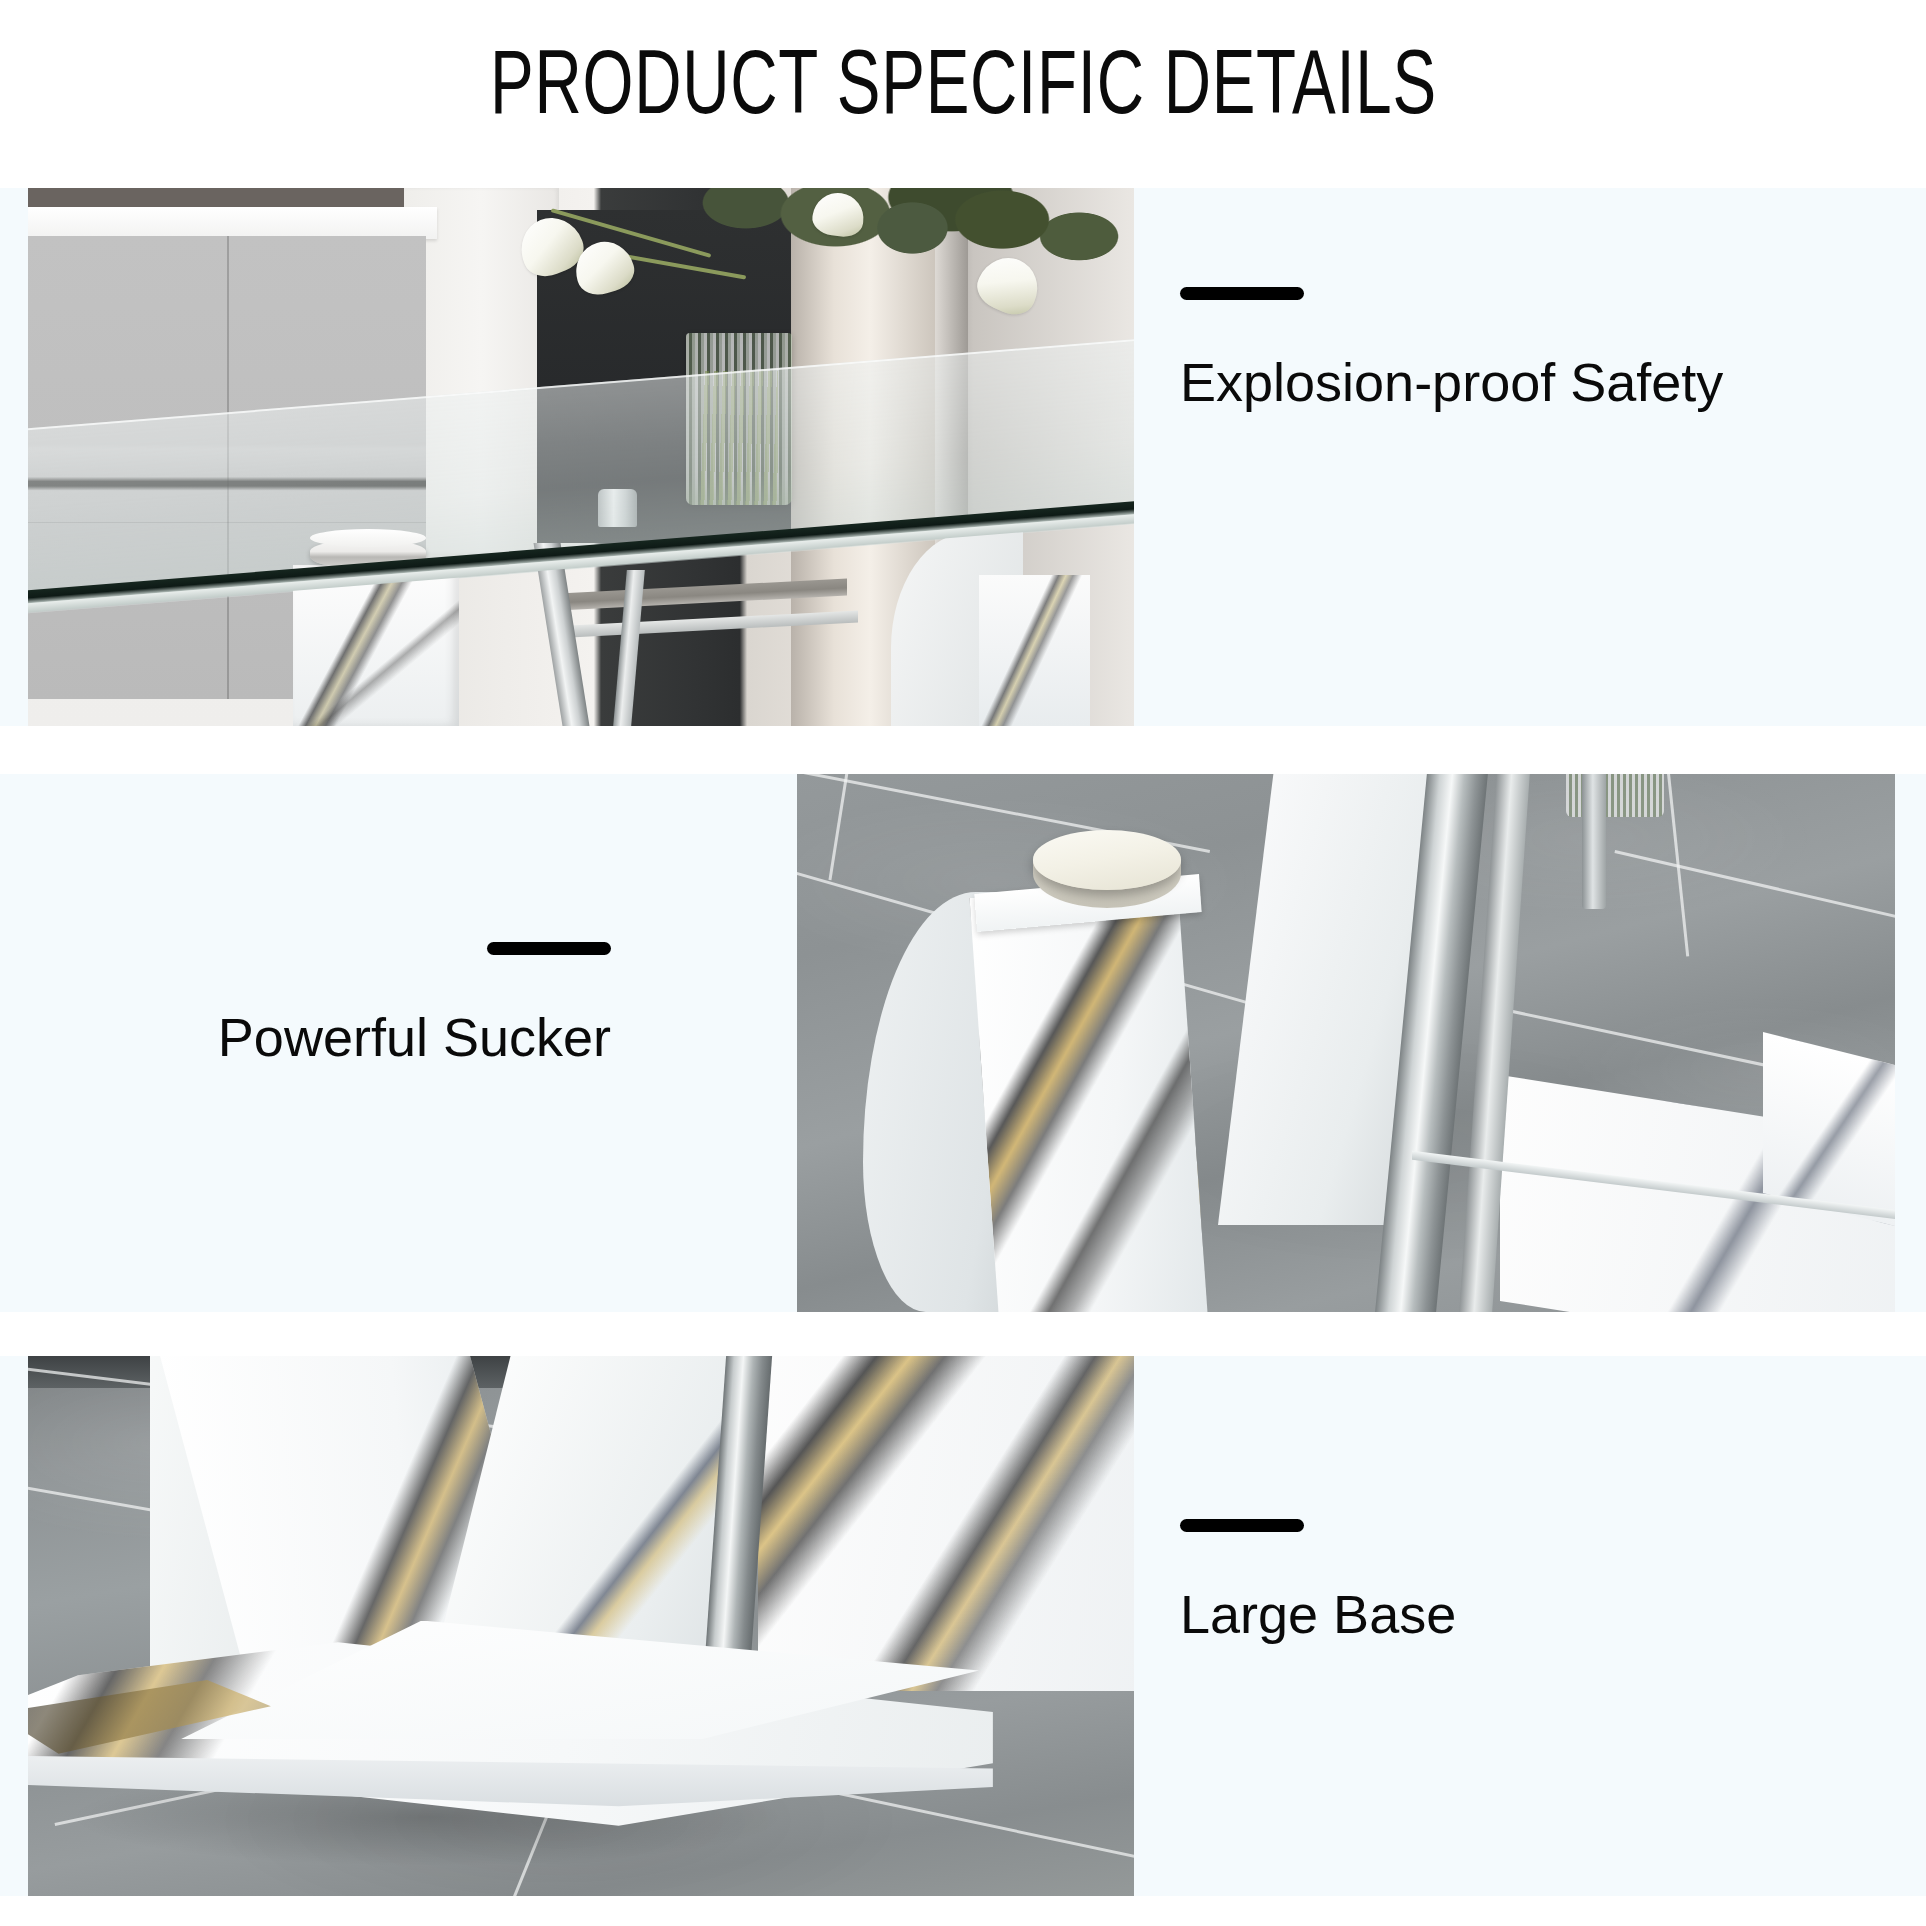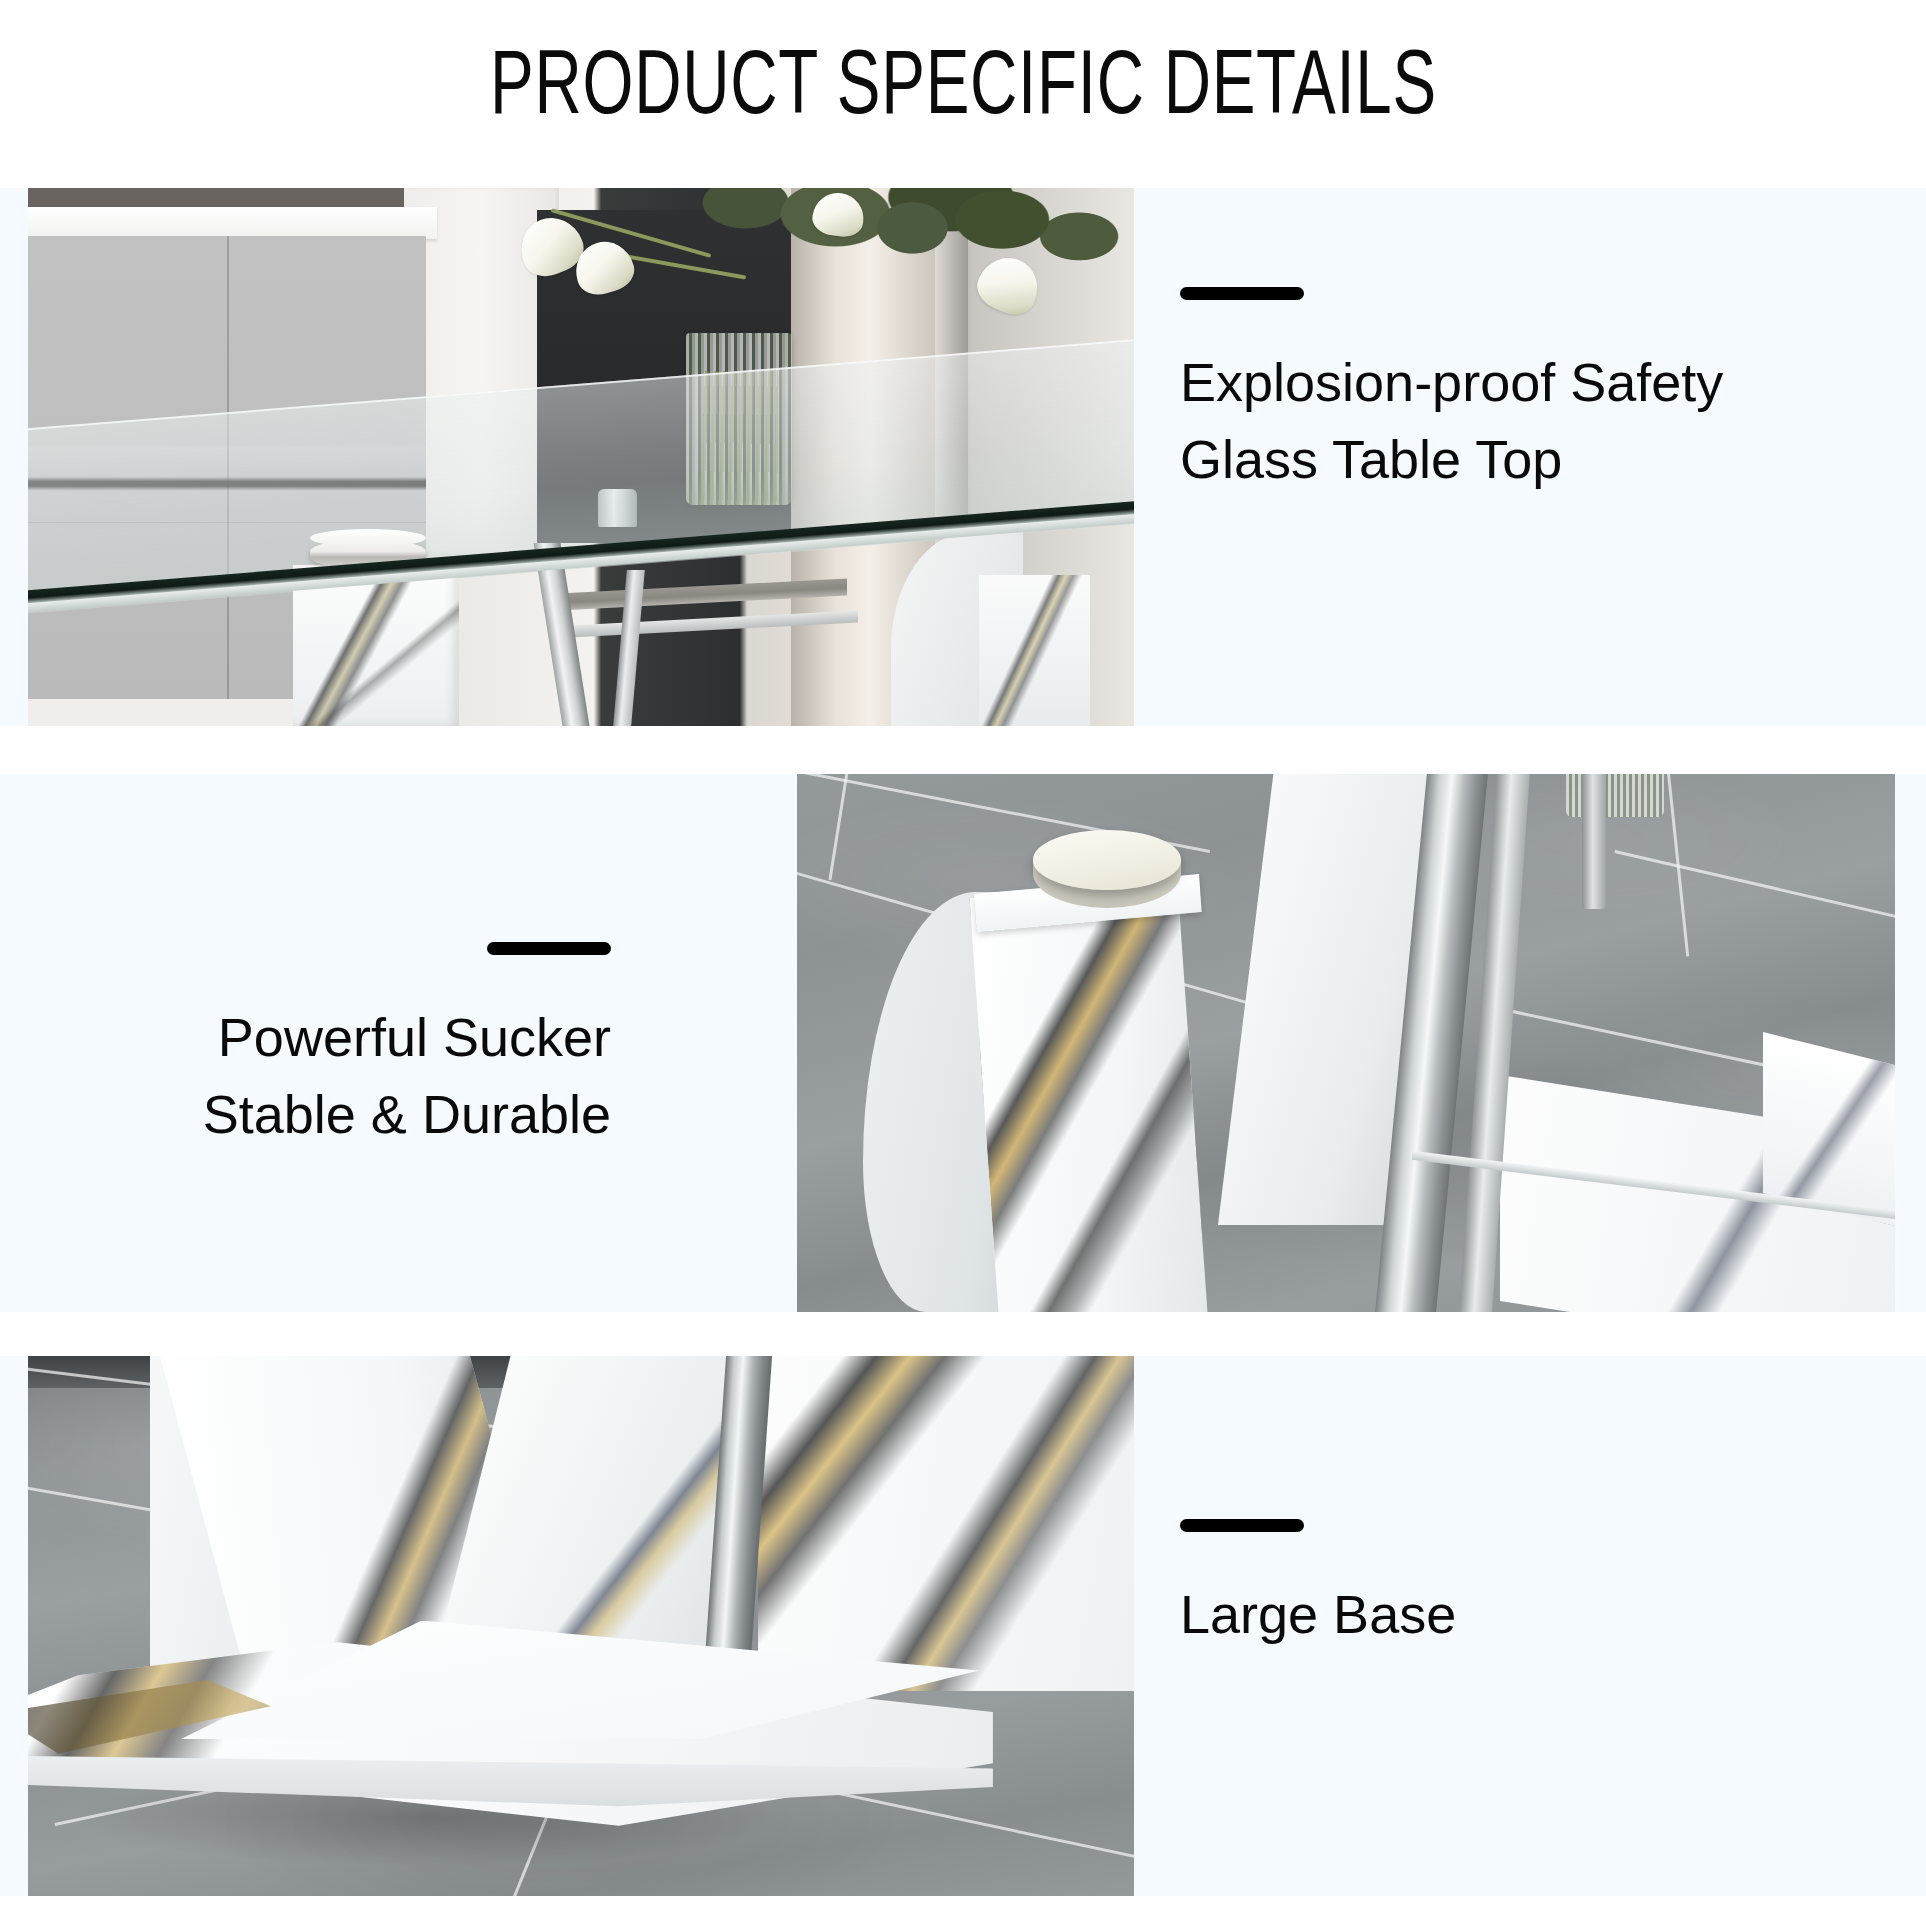--- a/index.html
+++ b/index.html
@@ -322,32 +322,30 @@
     <div class="ph1-sucker"></div>
     <div class="ph1-suckertop"></div>
     <div class="ph1-glassedge"></div>
     <div class="ph1-glassedge2"></div>
   </div>
 
   <div class="textarea right">
     <div class="caption" id="caption-1">
       <span class="dash"></span>
       <div class="cap-line">Explosion-proof Safety</div>
-      <div class="cap-line">Glass Table Top</div>
     </div>
   </div>
 </section>
 
 <section class="panel" id="panel-2">
 
   <div class="textarea left">
     <div class="caption" id="caption-2">
       <span class="dash"></span>
       <div class="cap-line">Powerful Sucker</div>
-      <div class="cap-line">Stable &amp; Durable</div>
     </div>
   </div>
 
   <div class="photo right">
     <div class="ph2-bg"></div>
     <div class="ph2-noise"></div>
     <div class="gline" style="left:-4%;top:6%;width:42%;height:3px;transform:rotate(11deg);"></div>
     <div class="gline" style="left:-4%;top:34%;width:62%;height:3px;transform:rotate(16deg);"></div>
     <div class="gline" style="left:4%;top:-10%;width:3px;height:30%;transform:rotate(9deg);"></div>
     <div class="gline" style="left:74%;top:22%;width:34%;height:3px;transform:rotate(13deg);"></div>

